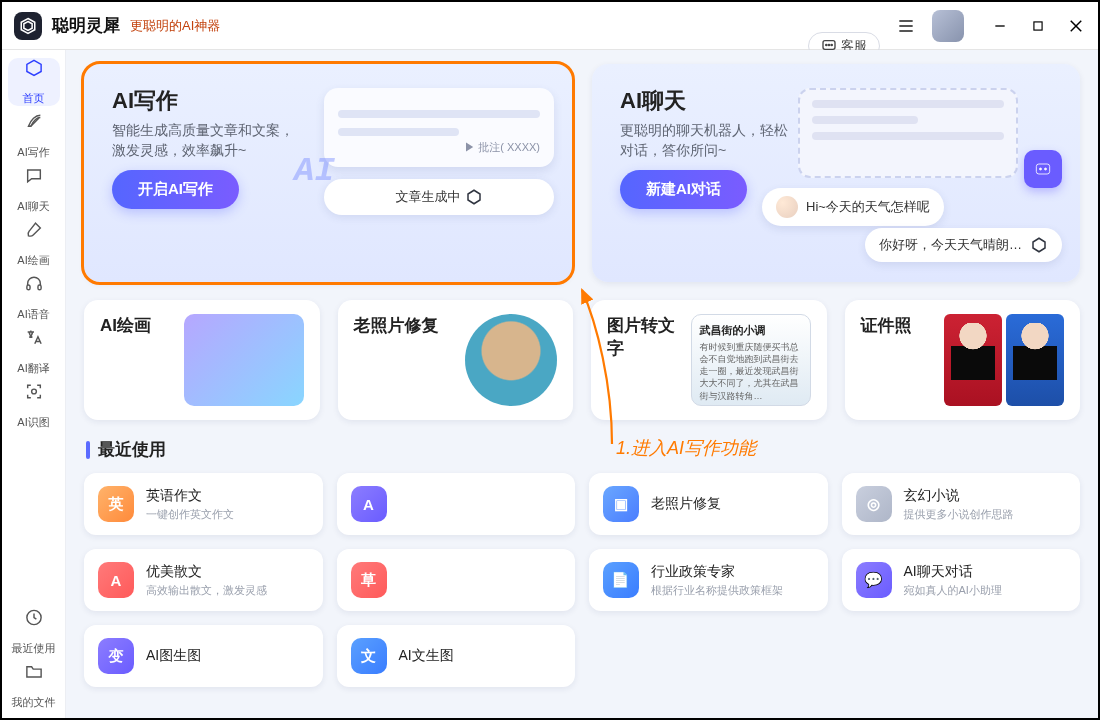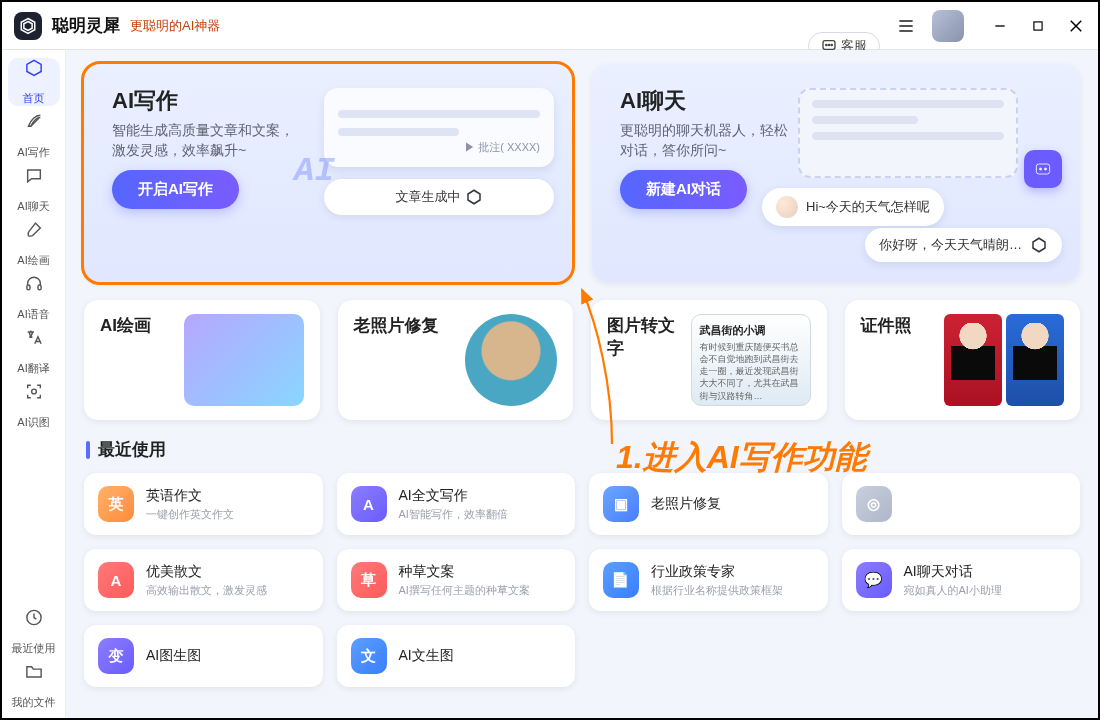--- a/index.html
+++ b/index.html
@@ -86,21 +86,21 @@
   .ico{width:36px;height:36px;border-radius:10px;display:flex;align-items:center;justify-content:center;color:#fff;font-weight:700;font-size:15px;}
   .c-or{background:linear-gradient(135deg,#ffb36b,#ff8a3a);}
   .c-pu{background:linear-gradient(135deg,#8c7dff,#6a5cff);}
   .c-bl{background:linear-gradient(135deg,#6aa7ff,#4a7dff);}
   .c-gy{background:linear-gradient(135deg,#c9cfde,#aeb6c8);}
   .c-rd{background:linear-gradient(135deg,#ff7a7a,#ff5a5a);}
   .c-bl2{background:linear-gradient(135deg,#5aa0ff,#3a7dff);}
   .item .txt .t{font-size:14px;color:#222;}
   .item .txt .d{font-size:11px;color:#9aa0ad;margin-top:2px;}
   
-  .note{position:absolute;color:var(--orange);font-style:italic;font-weight:700;font-size:32px;pointer-events:none;}
+  .note{position:absolute;color:var(--orange);font-style:italic;font-weight:400;font-size:18px;pointer-events:none;}
   .arrow{position:absolute;pointer-events:none;}
 </style>
 </head>
 <body>
 
 <div class="hdr">
   <div class="logo">
     <svg viewBox="0 0 24 24" fill="none" stroke="#fff" stroke-width="2">
         <polygon points="12,2 21,7 21,17 12,22 3,17 3,7"></polygon>
         <polygon points="12,6 17.5,9 17.5,15 12,18 6.5,15 6.5,9"></polygon>
@@ -310,47 +310,43 @@
     <div class="grid" id="recent-grid">
         <div class="item">
           <div class="ico c-or">英</div>
           <div class="txt">
             <div class="t">英语作文</div>
             <div class="d">一键创作英文作文</div>
           </div>
         </div>
         <div class="item">
           <div class="ico c-pu">A</div>
-          <div class="txt">
-            <div class="t">AI全文写作</div>
-            <div class="d">AI智能写作，效率翻倍</div>
-          </div>
         </div>
         <div class="item">
           <div class="ico c-bl">▣</div>
           <div class="txt">
             <div class="t">老照片修复</div>
           </div>
         </div>
         <div class="item">
           <div class="ico c-gy">◎</div>
+          <div class="txt">
+            <div class="t">玄幻小说</div>
+            <div class="d">提供更多小说创作思路</div>
+          </div>
         </div>
         <div class="item">
           <div class="ico c-rd">A</div>
           <div class="txt">
             <div class="t">优美散文</div>
             <div class="d">高效输出散文，激发灵感</div>
           </div>
         </div>
         <div class="item">
           <div class="ico c-rd">草</div>
-          <div class="txt">
-            <div class="t">种草文案</div>
-            <div class="d">AI撰写任何主题的种草文案</div>
-          </div>
         </div>
         <div class="item">
           <div class="ico c-bl2">📄</div>
           <div class="txt">
             <div class="t">行业政策专家</div>
             <div class="d">根据行业名称提供政策框架</div>
           </div>
         </div>
         <div class="item">
           <div class="ico c-pu">💬</div>

